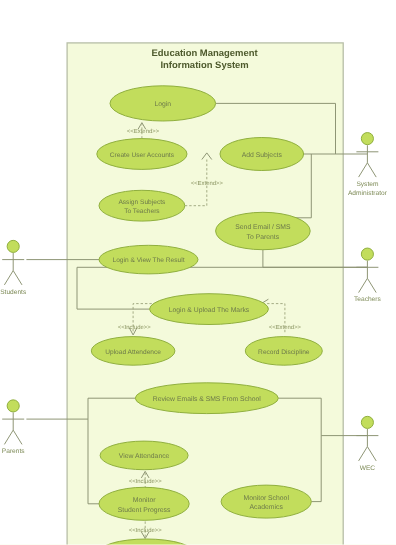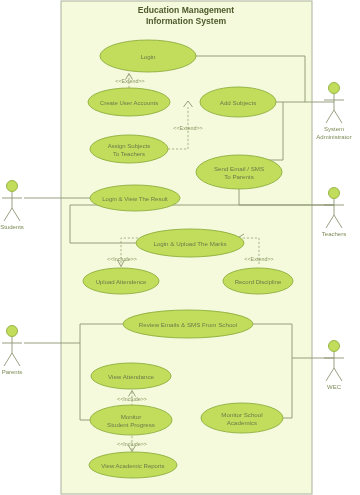--- a/index.html
+++ b/index.html
@@ -1,17 +1,17 @@
 <!DOCTYPE html>
 <html><head>
 <meta charset="utf-8">
 <style>
   html,body{margin:0;padding:0;background:#ffffff;}
   body{width:360px;height:495px;font-family:"Liberation Sans",sans-serif;overflow:hidden;}
-  #stage{position:relative;width:360px;height:361px;}
+  #stage{position:relative;width:360px;height:361px;margin-top:38px;}
   svg#diagram{display:block;width:360px;height:495px;}
   .uc-label{font-family:"Liberation Sans",sans-serif;font-size:6.2px;fill:#6d7a4a;text-anchor:middle;}
   .uc-label.small{font-size:6px;}
   .actor-label{font-family:"Liberation Sans",sans-serif;font-size:6px;fill:#7d8a56;text-anchor:middle;}
   .rel-label{font-family:"Liberation Sans",sans-serif;font-size:5.4px;fill:#8a9461;text-anchor:middle;}
   .title-text{font-family:"Liberation Sans",sans-serif;font-size:8.6px;font-weight:bold;fill:#4e5a2d;text-anchor:middle;}
   .ellipse-shape{fill:#c2dd5c;stroke:#8fae3e;stroke-width:0.9;}
   .boundary{fill:#f4fadb;stroke:#b8bfa8;stroke-width:1.2;}
   .assoc{stroke:#8d9473;stroke-width:0.9;fill:none;}
   .dep{stroke:#9aa279;stroke-width:0.8;fill:none;stroke-dasharray:2.2 1.8;}

